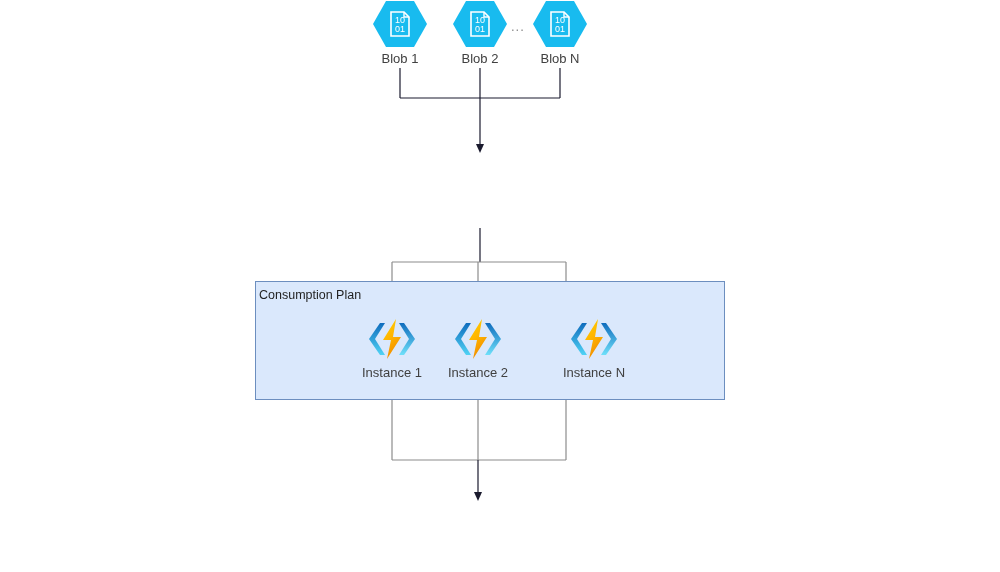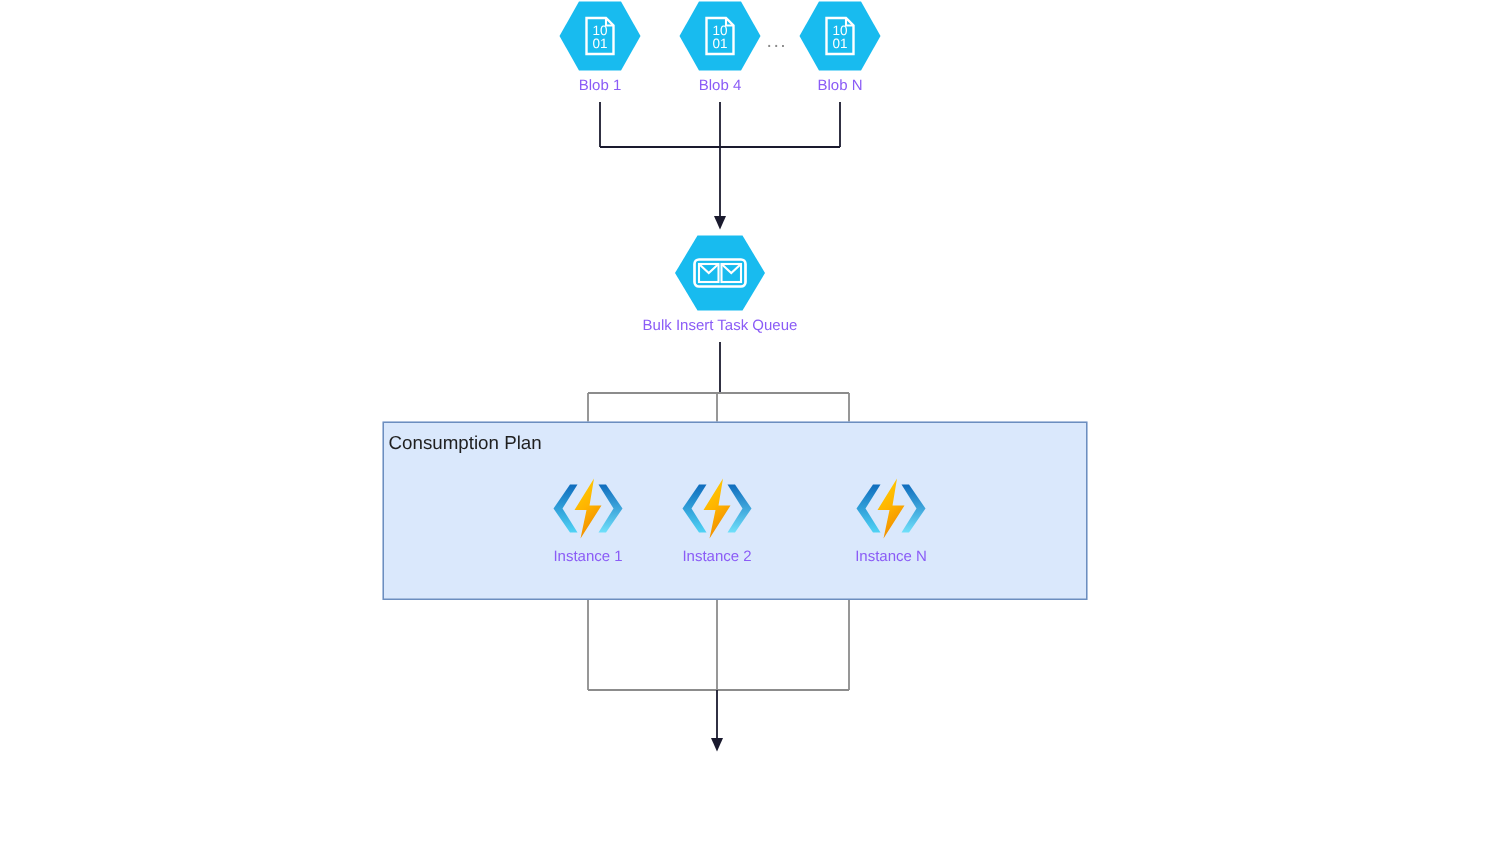--- a/index.html
+++ b/index.html
@@ -44,22 +44,22 @@
   }
   
   .node {
     position: absolute;
     display: flex;
     flex-direction: column;
     align-items: center;
   }
   .node-caption {
     margin-top: 4px;
-    font-size: 10px;
-    color: #8b5cf6;
+    font-size: 13px;
+    color: #404040;
     white-space: nowrap;
     line-height: 1.15;
     text-align: center;
   }
   .glyph {
     display: block;
     line-height: 0;
   }
   .ellipsis {
     position: absolute;
@@ -129,51 +129,38 @@
   <div class="node" style="left:450px; top:0px; width:60px;">
     <span class="glyph">
       <svg width="56" height="48" viewBox="0 0 56 48" xmlns="http://www.w3.org/2000/svg">
         <polygon points="14,1 42,1 55,24 42,47 14,47 1,24" fill="#18bbef"></polygon>
         <path d="M19,12 L32,12 L37,17 L37,36 L19,36 Z" fill="none" stroke="#ffffff" stroke-width="1.6"></path>
         <path d="M32,12 L32,17 L37,17" fill="none" stroke="#ffffff" stroke-width="1.4"></path>
         <text x="28" y="23" fill="#ffffff" font-family="Liberation Sans, sans-serif" font-size="9" text-anchor="middle">10</text>
         <text x="28" y="32" fill="#ffffff" font-family="Liberation Sans, sans-serif" font-size="9" text-anchor="middle">01</text>
       </svg>
     </span>
-    <span class="node-caption">Blob 4</span>
+    <span class="node-caption">Blob 2</span>
   </div>
 
   <div class="ellipsis" style="left:511px; top:20px;">...</div>
 
   <div class="node" style="left:530px; top:0px; width:60px;">
     <span class="glyph">
       <svg width="56" height="48" viewBox="0 0 56 48" xmlns="http://www.w3.org/2000/svg">
         <polygon points="14,1 42,1 55,24 42,47 14,47 1,24" fill="#18bbef"></polygon>
         <path d="M19,12 L32,12 L37,17 L37,36 L19,36 Z" fill="none" stroke="#ffffff" stroke-width="1.6"></path>
         <path d="M32,12 L32,17 L37,17" fill="none" stroke="#ffffff" stroke-width="1.4"></path>
         <text x="28" y="23" fill="#ffffff" font-family="Liberation Sans, sans-serif" font-size="9" text-anchor="middle">10</text>
         <text x="28" y="32" fill="#ffffff" font-family="Liberation Sans, sans-serif" font-size="9" text-anchor="middle">01</text>
       </svg>
     </span>
     <span class="node-caption">Blob N</span>
   </div>
 
-  <div class="node" style="left:420px; top:156px; width:120px;">
-    <span class="glyph">
-      <svg width="62" height="52" viewBox="0 0 62 52" xmlns="http://www.w3.org/2000/svg">
-        <polygon points="16,1 46,1 61,26 46,51 16,51 1,26" fill="#18bbef"></polygon>
-        <rect x="14" y="17" width="34" height="18" rx="3" ry="3" fill="none" stroke="#ffffff" stroke-width="1.8"></rect>
-        <rect x="17" y="20" width="13" height="12" fill="none" stroke="#ffffff" stroke-width="1.4"></rect>
-        <path d="M17,20 L23.5,26 L30,20" fill="none" stroke="#ffffff" stroke-width="1.4"></path>
-        <rect x="32" y="20" width="13" height="12" fill="none" stroke="#ffffff" stroke-width="1.4"></rect>
-        <path d="M32,20 L38.5,26 L45,20" fill="none" stroke="#ffffff" stroke-width="1.4"></path>
-      </svg>
-    </span>
-    <span class="node-caption">Bulk Insert Task Queue</span>
-  </div>
 
   <div class="node" style="left:352px; top:316px; width:80px;">
     <span class="glyph">
       <svg width="52" height="46" viewBox="0 0 52 46" xmlns="http://www.w3.org/2000/svg">
         <defs>
           <linearGradient id="fnL1" x1="0" y1="0" x2="0" y2="1">
             <stop offset="0%" stop-color="#0f6cbd"></stop>
             <stop offset="100%" stop-color="#50d3f5"></stop>
           </linearGradient>
           <linearGradient id="fnR1" x1="0" y1="0" x2="0" y2="1">

